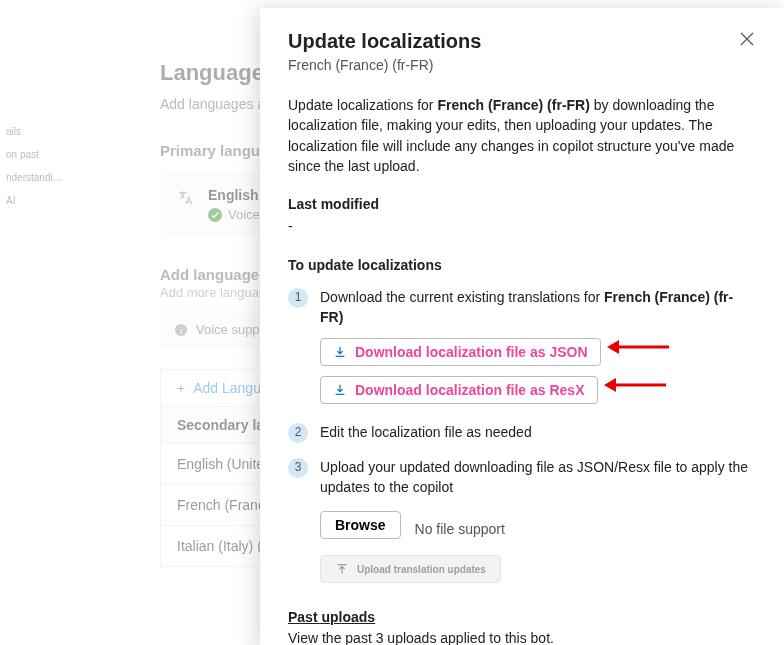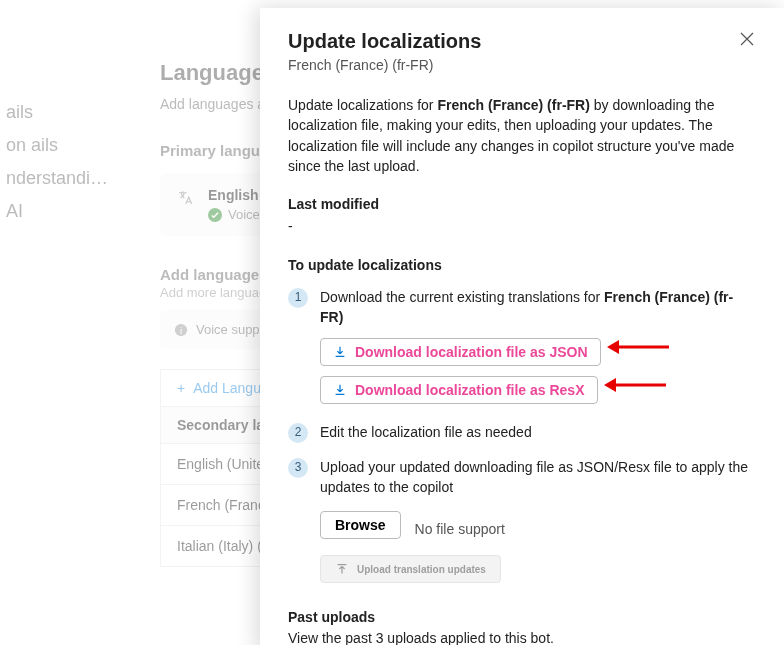--- a/index.html
+++ b/index.html
@@ -1,19 +1,19 @@
 <!DOCTYPE html>
 <html><head>
   <meta charset="utf-8">
   <style>
     * { box-sizing: border-box; margin: 0; padding: 0; font-family: "Segoe UI", sans-serif; }
     body { background: #fff; width: 784px; height: 645px; overflow: hidden; position: relative; }
 
     .background { position: absolute; top: 0; left: 0; width: 100%; height: 100%; display: flex; }
-    .nav { width: 130px; padding-top: 96px; color: #555; font-size: 18px; }
+    .nav { width: 130px; padding-top: 120px; color: #555; font-size: 10px; }
     .nav-item { padding: 6px 6px; white-space: nowrap; overflow: hidden; }
     .main { flex: 1; padding: 60px 30px; }
     .main h1 { font-size: 22px; font-weight: 600; color: #333; margin-bottom: 10px; }
     .main-sub { color: #555; font-size: 14px; margin-bottom: 30px; }
     .section-h { font-size: 15px; font-weight: 600; color: #555; margin-bottom: 14px; }
     .primary-card { background: #f8f8f8; border-radius: 6px; padding: 14px 16px; display: flex; gap: 14px; align-items: flex-start; }
     .primary-card .icon { margin-top: 2px; }
     .primary-card .title { font-weight: 600; font-size: 14px; }
     .voice-line { display: flex; gap: 6px; align-items: center; margin-top: 4px; color: #555; font-size: 13px; }
     .add-langs { margin-top: 30px; }
@@ -37,36 +37,36 @@
     .dash { margin-top: 2px; margin-bottom: 18px; }
     .step { display: flex; gap: 12px; margin-top: 12px; align-items: flex-start; }
     .step-num { width: 20px; height: 20px; border-radius: 50%; background: #d4e7f4; color: #365d7b; font-size: 12px; display: flex; align-items: center; justify-content: center; flex-shrink: 0; margin-top: 1px; }
     .step-text { flex: 1; }
     .dl-btn { display: inline-flex; align-items: center; gap: 8px; border: 1px solid #bbb; background: #fff; padding: 5px 12px; border-radius: 4px; font-size: 14px; font-weight: 600; color: #ec4899; cursor: pointer; margin-top: 10px; margin-left: 32px; }
     .browse-row { display: flex; gap: 14px; align-items: flex-end; margin-top: 14px; margin-left: 32px; }
     .browse-btn { border: 1px solid #bbb; background: #fff; padding: 5px 14px; border-radius: 4px; font-size: 14px; font-weight: 600; cursor: pointer; }
     .no-file { color: #555; }
     .upload-btn { display: inline-flex; align-items: center; gap: 8px; border: 1px solid #e5e5e5; background: #f3f3f3; color: #9e9e9e; padding: 6px 14px; border-radius: 4px; font-size: 10px; font-weight: 600; margin-top: 16px; margin-left: 32px; }
     .past { margin-top: 24px; }
-    .past-title { font-weight: 600; }
+    .past-title { font-weight: 600; text-decoration: underline; }
 
     .arrow-wrap { position: relative; display: inline-block; }
     .red-arrow { position: absolute; left: calc(100% + 6px); top: 50%; transform: translateY(-50%); width: 62px; height: 14px; }
     .red-arrow .line { position: absolute; top: 50%; left: 10px; right: 0; height: 3px; background: #e60000; transform: translateY(-50%); }
     .red-arrow .head { position: absolute; left: 0; top: 0; width: 0; height: 0; border-top: 7px solid transparent; border-bottom: 7px solid transparent; border-right: 12px solid #e60000; }
 
     svg { display: block; }
   </style>
 </head>
 <body>
 
 <div class="background">
   <div class="nav">
     <div class="nav-item">ails</div>
-    <div class="nav-item">on ails</div>
+    <div class="nav-item">on past</div>
     <div class="nav-item">nderstandi…</div>
     <div class="nav-item">AI</div>
   </div>
   <div class="main">
     <h1>Languages</h1>
     <div class="main-sub">Add languages and c</div>
 
     <div class="section-h">Primary language</div>
     <div class="primary-card">
       <span class="icon">

